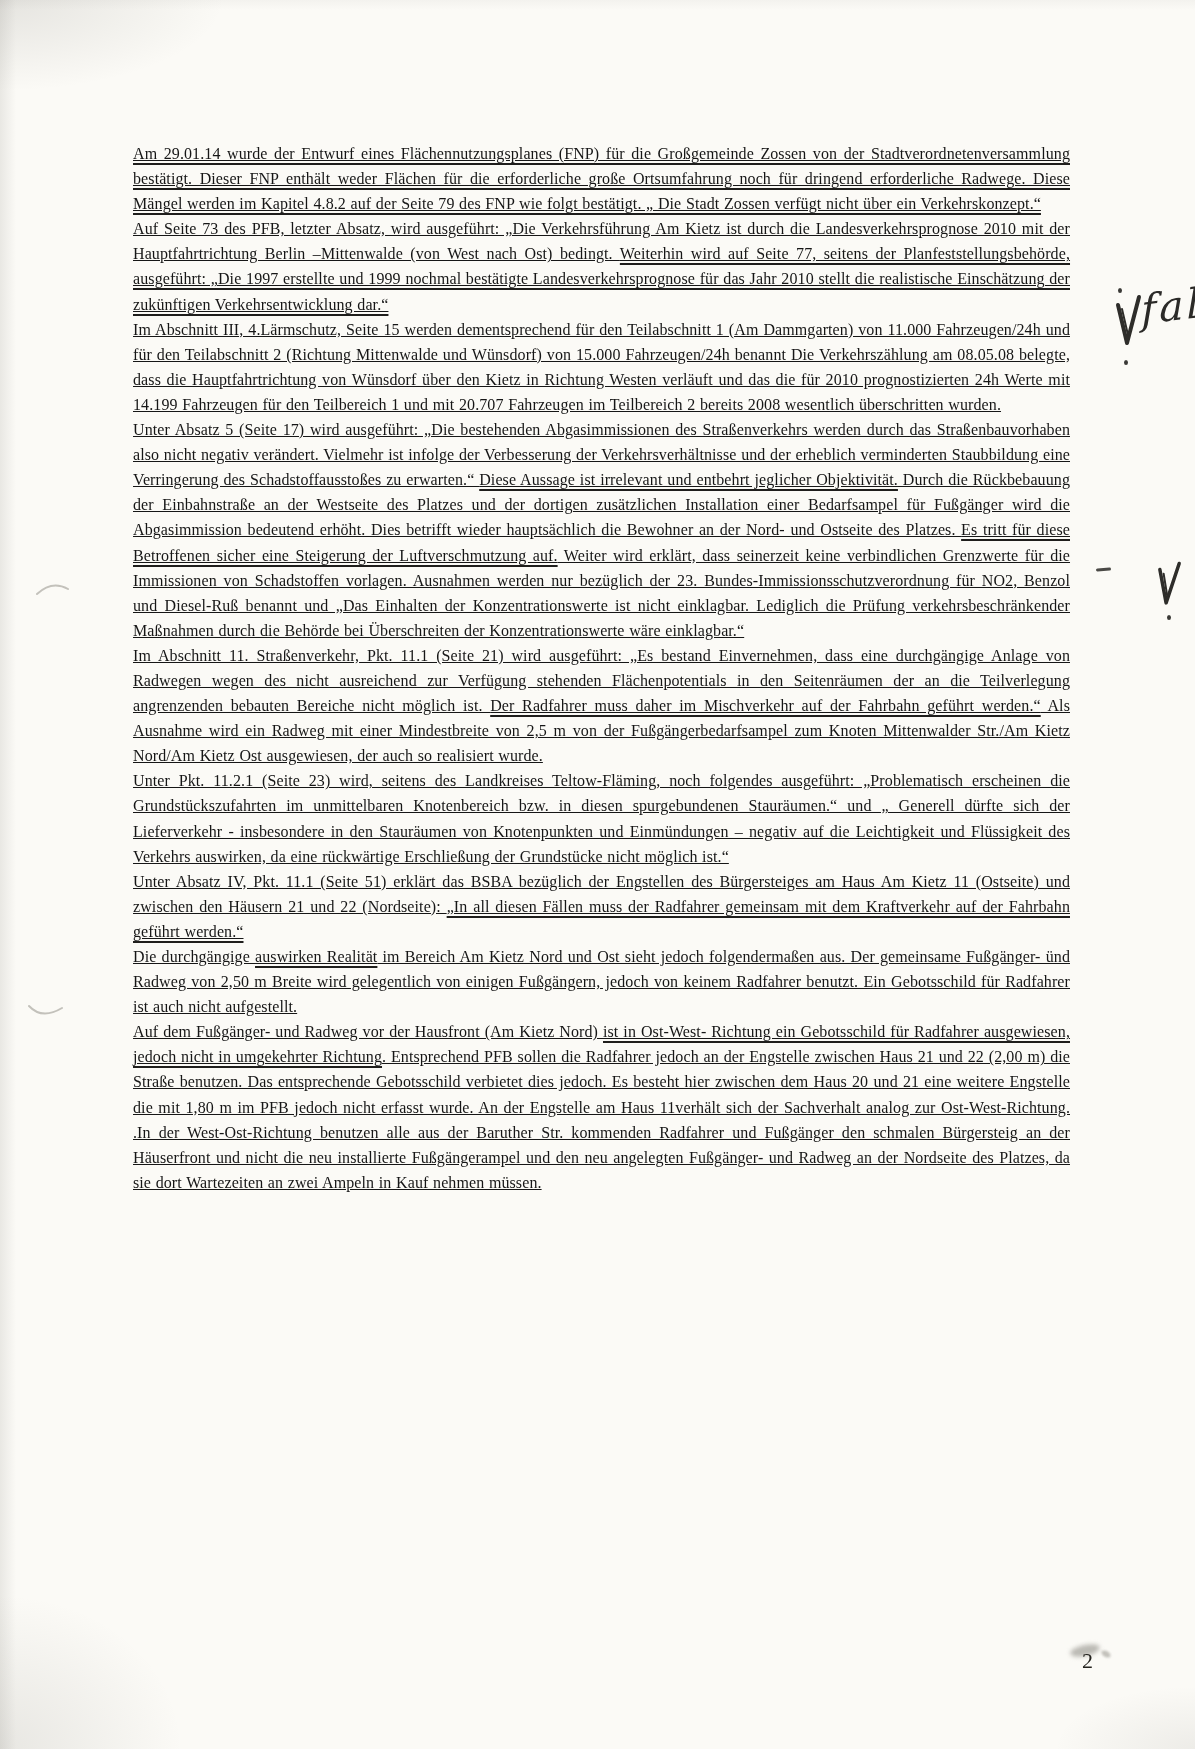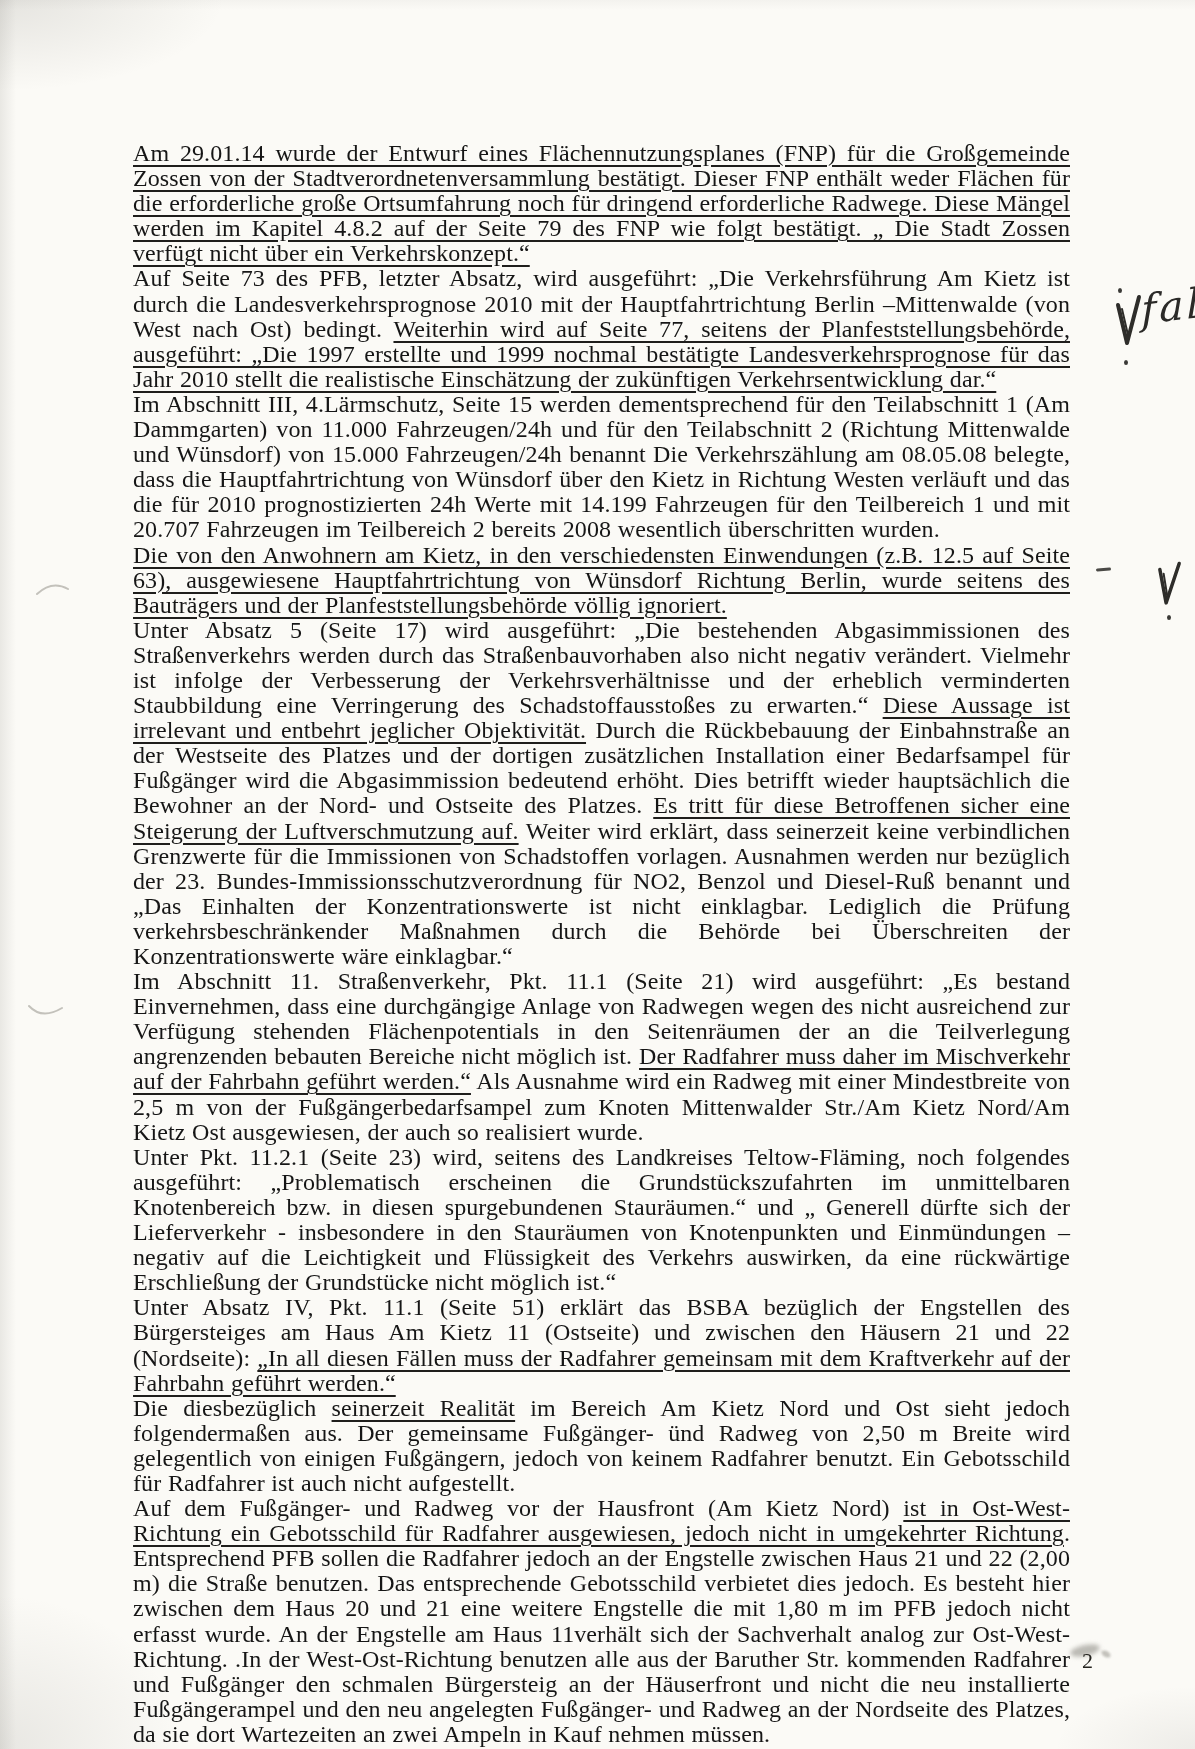--- a/index.html
+++ b/index.html
@@ -14,25 +14,26 @@
       radial-gradient(ellipse 260px 220px at 0% 100%, rgba(115,113,106,.14), transparent 70%),
       radial-gradient(ellipse 200px 90px at 100% 100%, rgba(115,113,106,.10), transparent 70%),
       linear-gradient(to right, rgba(100,98,92,.12), rgba(100,98,92,0) 16px),
       linear-gradient(to bottom, rgba(100,98,92,.05), rgba(100,98,92,0) 10px),
       #fbfaf6;
     font-family:"Liberation Serif","DejaVu Serif",serif;
   }
   .doc-body{
     position:absolute;
     left:133px; top:141px; width:937px;
-    font-size:24px;
+    font-size:16px;
     line-height:25.1px;
     text-align:justify;
     letter-spacing:.1px;
     word-spacing:.5px;
+    text-decoration:underline;
   }
   .doc-body p{margin:0;}
   .doc-body p.gap{}
   .u{
     text-decoration:underline;
     text-decoration-thickness:2px;
     text-underline-offset:4px;
     text-decoration-color:#1f1e1c;
   }
   
@@ -73,26 +74,25 @@
 </style>
 </head>
 <body>
 
 <div class="page">
 
   <div class="doc-body">
       <p><span class="u">Am 29.01.14 wurde der Entwurf eines Flächennutzungsplanes (FNP) für die Großgemeinde Zossen von der Stadtverordnetenversammlung bestätigt. Dieser FNP enthält weder Flächen für die erforderliche große Ortsumfahrung noch für dringend erforderliche Radwege. Diese Mängel werden im Kapitel 4.8.2 auf der Seite 79 des FNP wie folgt bestätigt. „ Die Stadt Zossen verfügt nicht über ein Verkehrskonzept.“</span></p>
       <p class="gap"><span>Auf Seite 73 des PFB, letzter Absatz, wird ausgeführt: „Die Verkehrsführung Am Kietz ist durch die Landesverkehrsprognose 2010 mit der Hauptfahrtrichtung Berlin –Mittenwalde (von West nach Ost) bedingt. </span><span class="u">Weiterhin wird auf Seite 77, seitens der Planfeststellungsbehörde, ausgeführt: „Die 1997 erstellte und 1999 nochmal bestätigte Landesverkehrsprognose für das Jahr 2010 stellt die realistische Einschätzung der zukünftigen Verkehrsentwicklung dar.“</span></p>
       <p><span>Im Abschnitt III, 4.Lärmschutz, Seite 15 werden dementsprechend für den Teilabschnitt 1 (Am Dammgarten) von 11.000 Fahrzeugen/24h  und für den Teilabschnitt 2 (Richtung Mittenwalde und Wünsdorf) von 15.000 Fahrzeugen/24h benannt Die Verkehrszählung am 08.05.08 belegte, dass die Hauptfahrtrichtung von Wünsdorf über den Kietz in Richtung Westen verläuft und das die für 2010 prognostizierten 24h Werte mit 14.199 Fahrzeugen für den Teilbereich 1 und mit 20.707 Fahrzeugen im Teilbereich 2 bereits 2008 wesentlich überschritten wurden.</span></p>
-      <p><span class="u">Die von den Anwohnern am Kietz, in den verschiedensten Einwendungen (z.B. 12.5 auf Seite 63), ausgewiesene Hauptfahrtrichtung von Wünsdorf Richtung Berlin, wurde seitens des Bauträgers und der Planfeststellungsbehörde völlig ignoriert.</span></p>
       <p><span>Unter Absatz 5 (Seite 17) wird ausgeführt: „Die bestehenden Abgasimmissionen des Straßenverkehrs werden durch das Straßenbauvorhaben also nicht negativ verändert. Vielmehr ist infolge der Verbesserung  der Verkehrsverhältnisse und der erheblich verminderten Staubbildung eine Verringerung des Schadstoffausstoßes zu erwarten.“ </span><span class="u">Diese Aussage ist irrelevant und entbehrt jeglicher Objektivität.</span><span> Durch die Rückbebauung der Einbahnstraße an der Westseite des Platzes und der dortigen zusätzlichen Installation einer Bedarfsampel für Fußgänger wird die Abgasimmission bedeutend erhöht. Dies betrifft wieder hauptsächlich die Bewohner an der Nord- und Ostseite des Platzes. </span><span class="u">Es tritt für diese Betroffenen sicher eine Steigerung der Luftverschmutzung auf.</span><span> Weiter wird erklärt, dass  seinerzeit keine verbindlichen Grenzwerte für die Immissionen von Schadstoffen vorlagen. Ausnahmen werden nur bezüglich der 23. Bundes-Immissionsschutzverordnung für NO2, Benzol und Diesel-Ruß benannt und „Das Einhalten der Konzentrationswerte ist nicht einklagbar. Lediglich die Prüfung verkehrsbeschränkender Maßnahmen durch die Behörde bei Überschreiten der Konzentrationswerte wäre einklagbar.“</span></p>
       <p><span>Im Abschnitt 11. Straßenverkehr, Pkt. 11.1 (Seite 21) wird ausgeführt: „Es bestand Einvernehmen, dass eine durchgängige Anlage von Radwegen wegen des nicht ausreichend zur Verfügung stehenden Flächenpotentials in den Seitenräumen der an die Teilverlegung angrenzenden bebauten Bereiche nicht möglich ist. </span><span class="u">Der Radfahrer muss daher im Mischverkehr auf der Fahrbahn geführt werden.“</span><span> Als Ausnahme wird ein Radweg mit einer Mindestbreite von 2,5 m von der Fußgängerbedarfsampel zum Knoten Mittenwalder Str./Am Kietz Nord/Am Kietz Ost ausgewiesen, der auch so realisiert wurde.</span></p>
       <p><span>Unter Pkt. 11.2.1 (Seite 23) wird, seitens des Landkreises Teltow-Fläming, noch folgendes ausgeführt: „Problematisch erscheinen die Grundstückszufahrten im unmittelbaren Knotenbereich bzw. in diesen spurgebundenen Stauräumen.“ und „ Generell dürfte sich der Lieferverkehr - insbesondere in den Stauräumen von Knotenpunkten und Einmündungen – negativ auf die Leichtigkeit und Flüssigkeit des Verkehrs auswirken, da eine rückwärtige Erschließung der Grundstücke nicht möglich ist.“</span></p>
       <p><span>Unter Absatz IV, Pkt. 11.1 (Seite 51) erklärt das BSBA bezüglich der Engstellen des Bürgersteiges am Haus Am Kietz 11 (Ostseite) und zwischen den Häusern 21 und 22 (Nordseite): </span><span class="u">„In all diesen Fällen muss der Radfahrer gemeinsam mit dem Kraftverkehr auf der Fahrbahn geführt werden.“</span></p>
-      <p><span>Die diesbezüglich  </span><span class="u">seinerzeit Realität</span><span> im Bereich Am Kietz Nord und Ost sieht jedoch folgendermaßen aus. Der gemeinsame Fußgänger- ünd Radweg von 2,50 m Breite wird gelegentlich von einigen Fußgängern, jedoch von keinem Radfahrer benutzt. Ein Gebotsschild für Radfahrer ist auch nicht aufgestellt.</span></p>
+      <p><span>Die durchgängige  </span><span class="u">auswirken Realität</span><span> im Bereich Am Kietz Nord und Ost sieht jedoch folgendermaßen aus. Der gemeinsame Fußgänger- ünd Radweg von 2,50 m Breite wird gelegentlich von einigen Fußgängern, jedoch von keinem Radfahrer benutzt. Ein Gebotsschild für Radfahrer ist auch nicht aufgestellt.</span></p>
       <p><span>Auf dem Fußgänger- und Radweg vor der Hausfront (Am Kietz Nord) </span><span class="u">ist in Ost-West- Richtung ein Gebotsschild für Radfahrer ausgewiesen, jedoch nicht in umgekehrter Richtung</span><span>. Entsprechend PFB sollen die Radfahrer jedoch an der Engstelle zwischen Haus 21 und 22 (2,00 m) die Straße benutzen. Das entsprechende Gebotsschild verbietet dies jedoch. Es besteht hier zwischen dem Haus 20 und 21 eine weitere Engstelle die mit 1,80 m im PFB jedoch nicht erfasst wurde. An der Engstelle am Haus 11verhält sich der Sachverhalt analog zur Ost-West-Richtung. .In der  West-Ost-Richtung benutzen alle aus der Baruther Str. kommenden Radfahrer und Fußgänger den schmalen Bürgersteig an der Häuserfront und nicht die neu installierte Fußgängerampel und den neu angelegten Fußgänger- und Radweg an der Nordseite des Platzes, da sie dort Wartezeiten an zwei Ampeln in Kauf nehmen müssen.</span></p>
     </div>
 
   <div class="hw-note">fals</div>
 
   <div class="check check-1">
     <svg width="30" height="56" viewBox="0 0 30 56">
       <path d="M5 12 L14 50 L26 4" fill="none" stroke="#2e2d2a" stroke-width="4" stroke-linecap="round" stroke-linejoin="round"></path>
       <path d="M9 16 L15 42" fill="none" stroke="#2e2d2a" stroke-width="2" stroke-linecap="round"></path>
     </svg>

